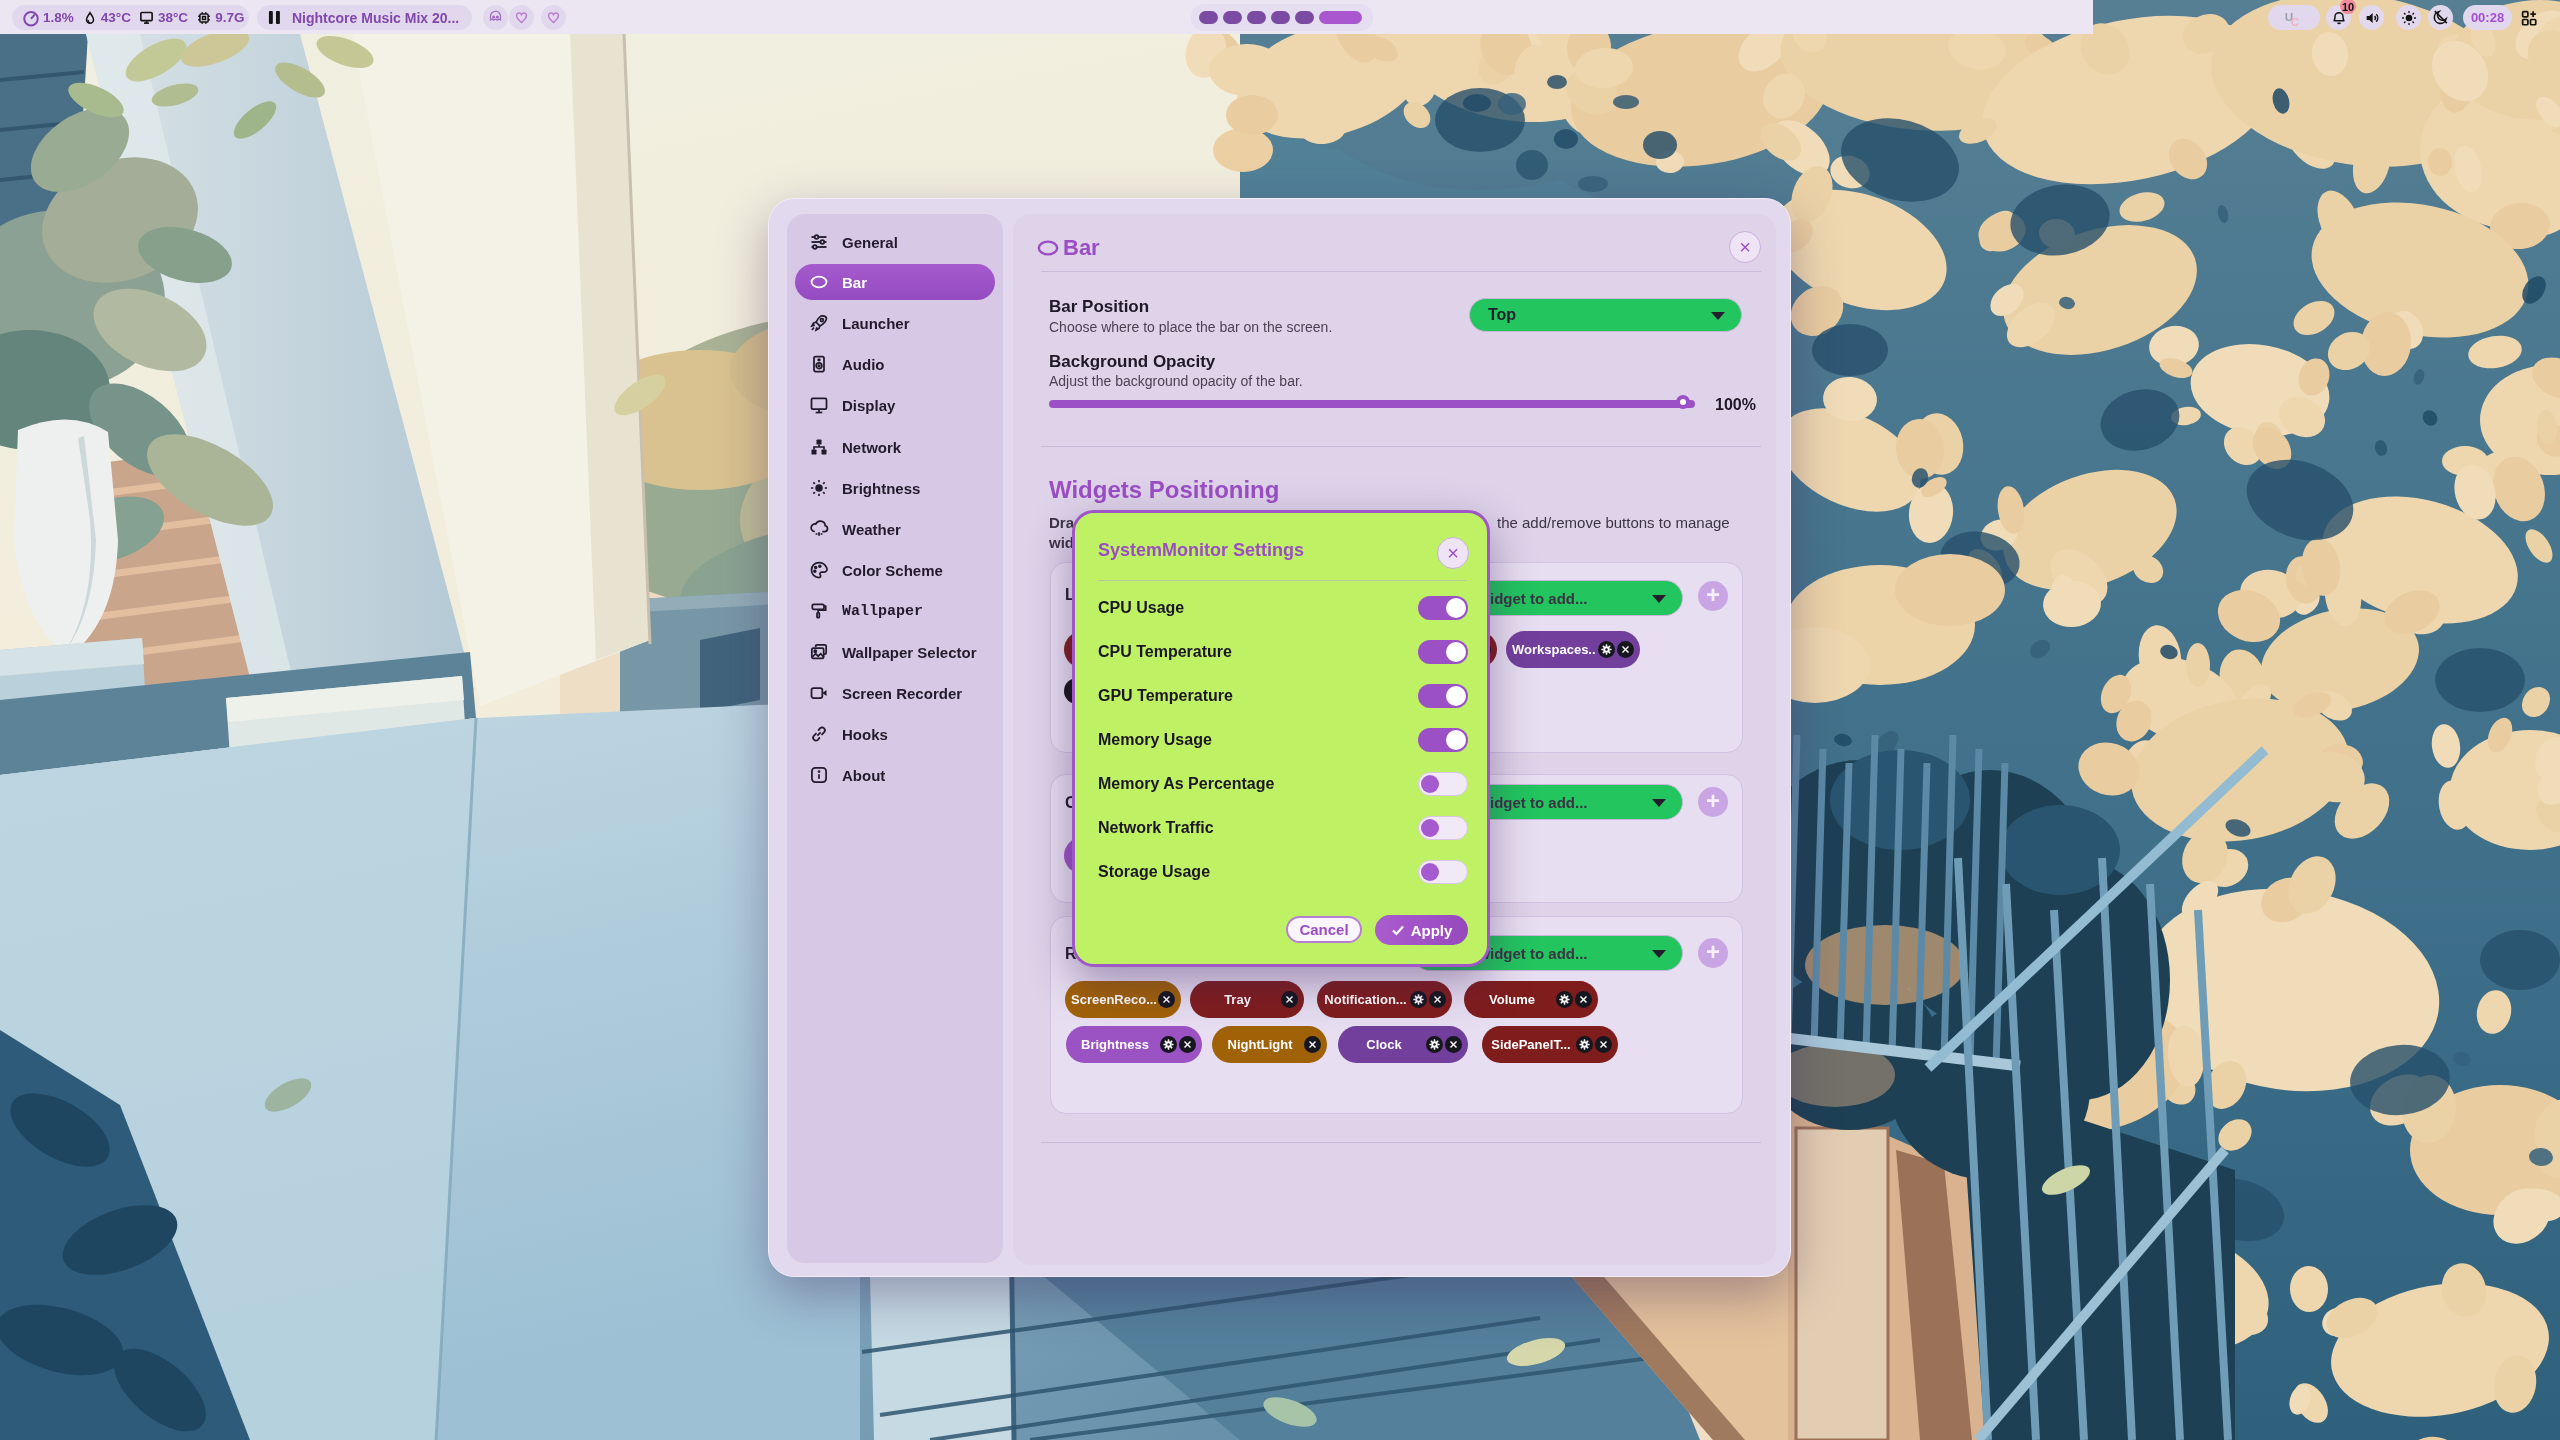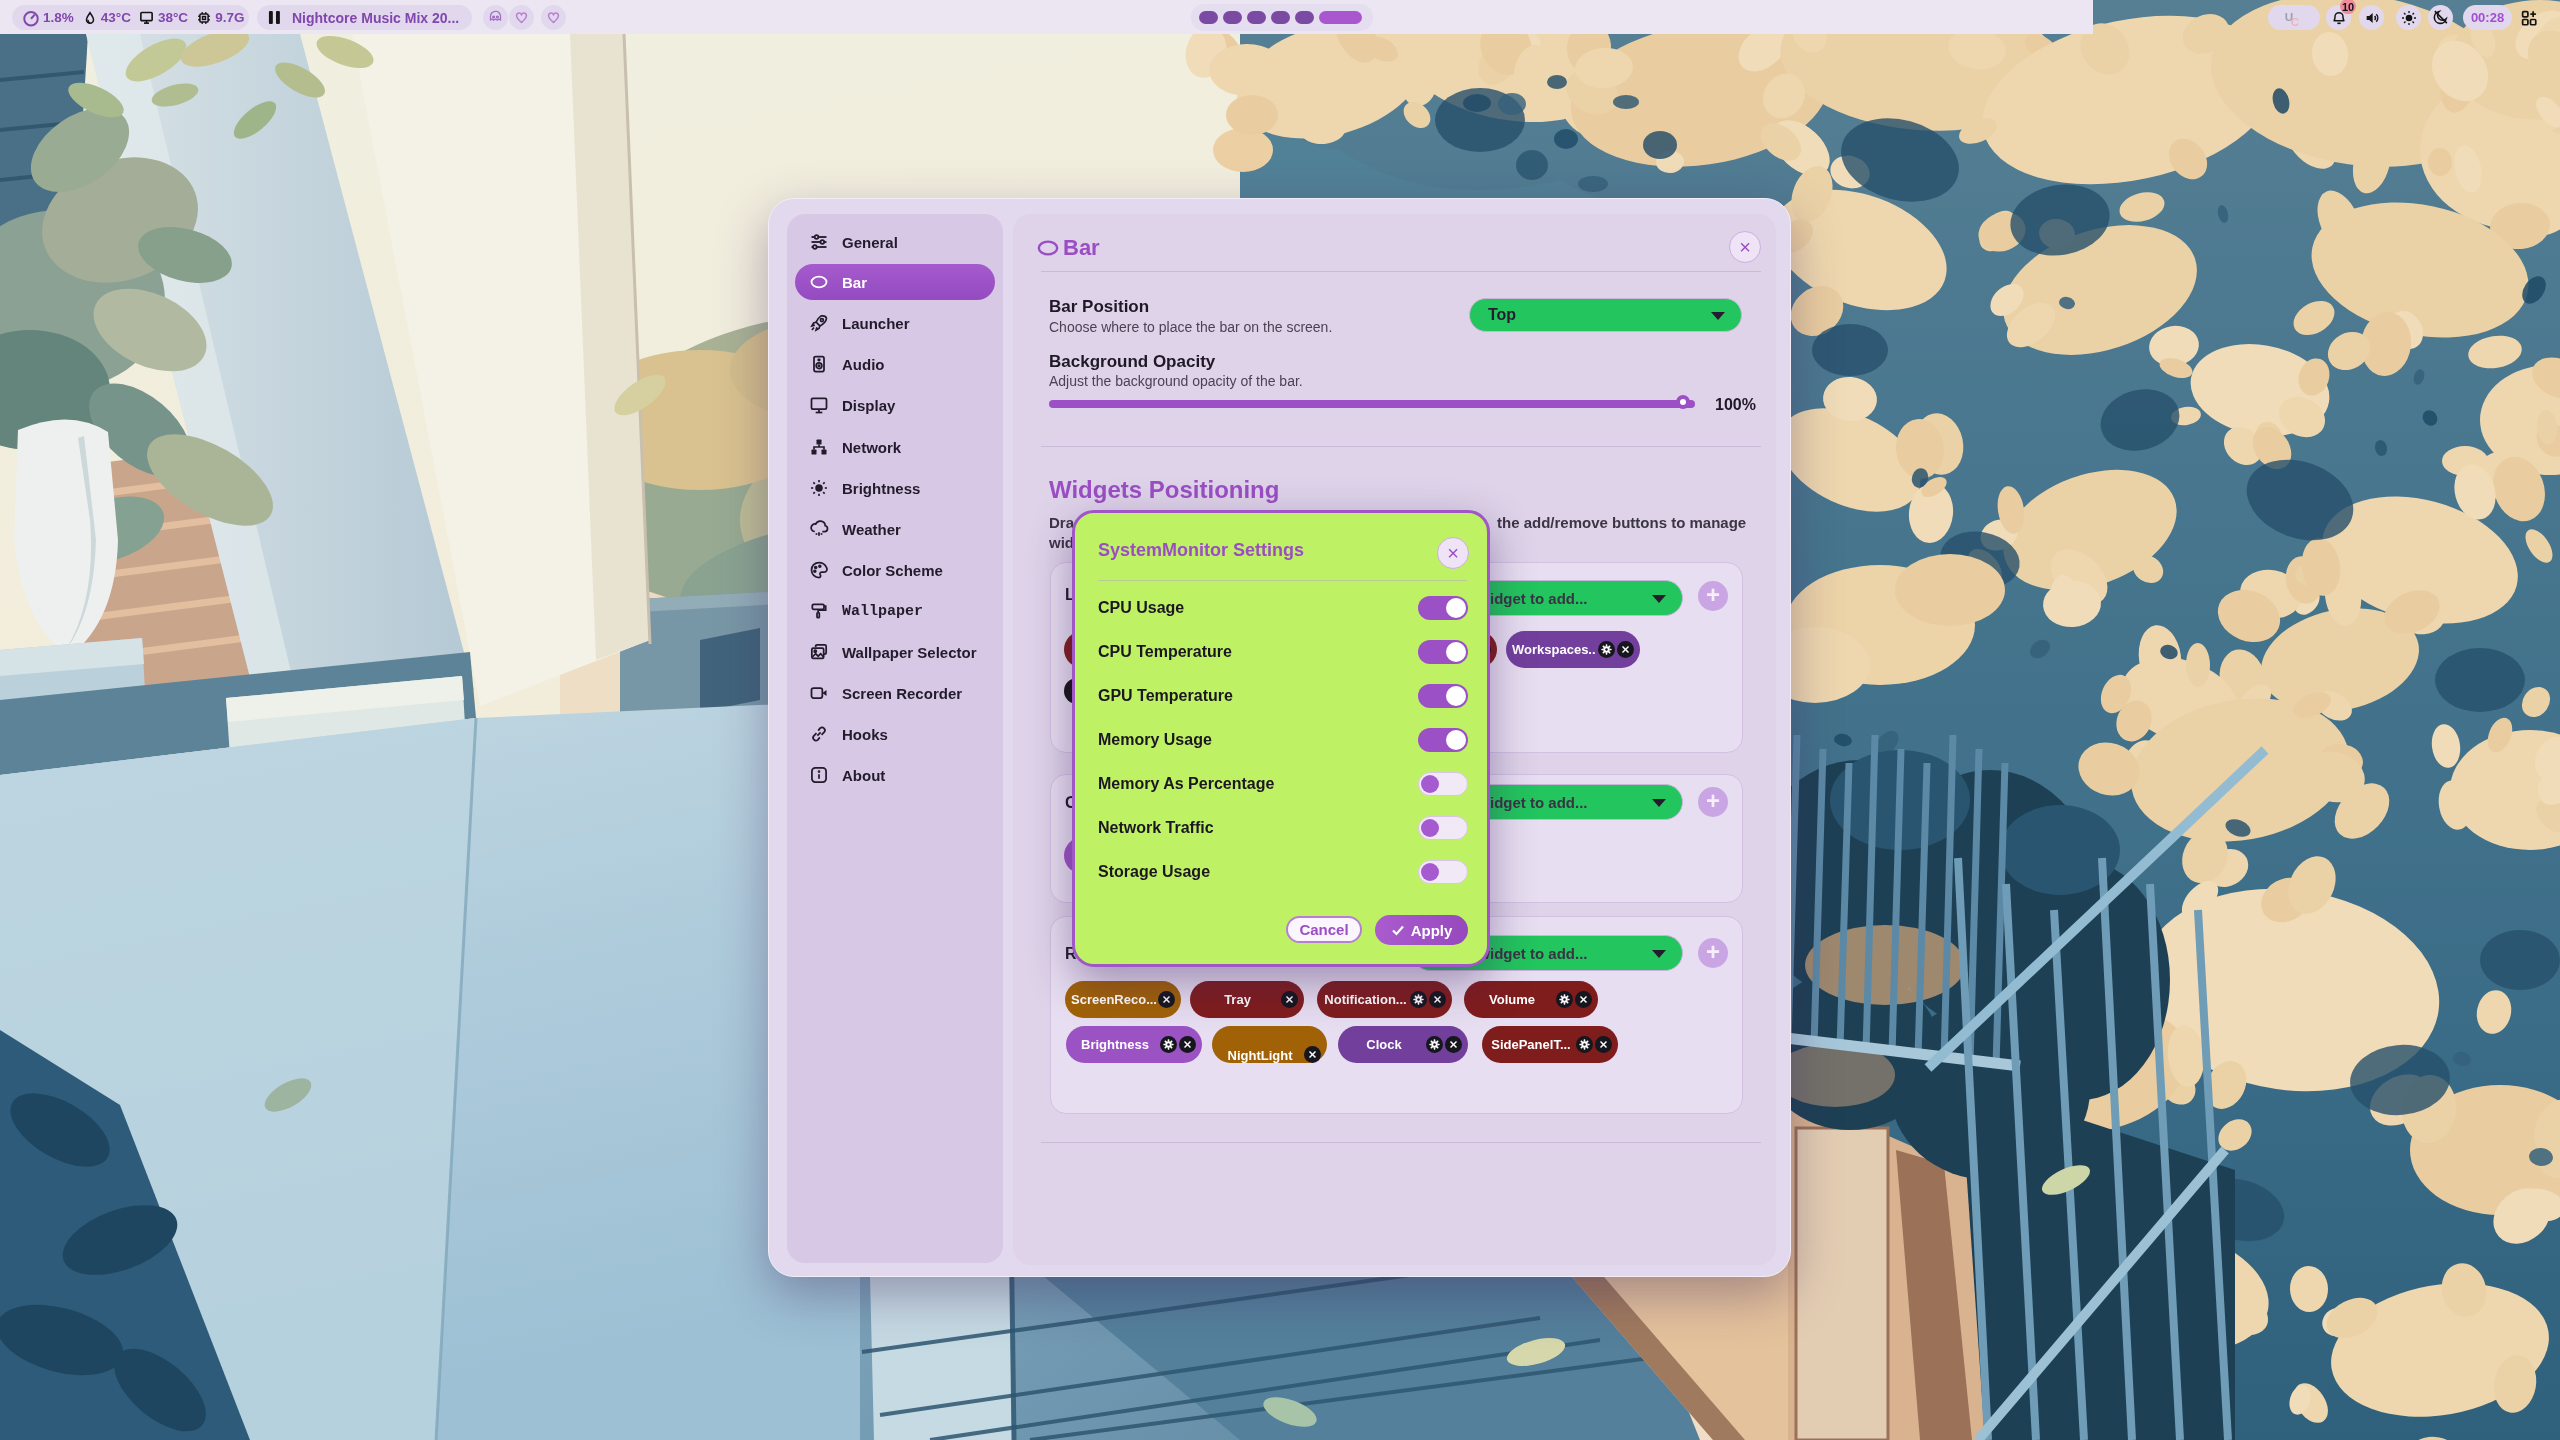--- a/index.html
+++ b/index.html
@@ -703,21 +703,21 @@
     <div class="abs sub" style="left:36px; top:105px; font-size:14px;">Choose where to place the bar on the screen.</div>
     <div class="ddown" style="left:456px; top:84px; width:273px; height:34px; padding-left:18px; font-size:16px; color:#241d2e;">Top<div class="caret"></div></div>
     <div class="abs h-dark" style="left:36px; top:138px; font-size:17px;">Background Opacity</div>
     <div class="abs sub" style="left:36px; top:159px; font-size:14px;">Adjust the background opacity of the bar.</div>
     <div class="abs" style="left:36px; top:186px; width:646px; height:8px; border-radius:4px; background:#9c50c6;"></div>
     <div class="abs" style="left:663px; top:181px; width:14px; height:14px; border-radius:50%; background:#ffffff; border:4px solid #9c50c6;"></div>
     <div class="abs h-dark" style="left:702px; top:182px; font-size:16px;">100%</div>
     <div class="sep" style="left:28px; top:232px; width:720px;"></div>
     <div class="abs h-purple" style="left:36px; top:262px; font-size:24px;">Widgets Positioning</div>
     <div class="abs" style="left:36px; top:300px; font-size:15px; font-weight:bold; color:#3c3545; white-space:nowrap;">Drag and drop widgets to reorder them within</div>
-<div class="abs" style="left:484px; top:300px; font-size:15px; font-weight:bold; color:#3c3545; white-space:nowrap;">the add/remove buttons to manage</div>
+<div class="abs" style="left:484px; top:300px; font-size:15px; font-weight:normal; color:#3c3545; white-space:nowrap;">the add/remove buttons to manage</div>
 <div class="abs" style="left:36px; top:320px; font-size:15px; font-weight:bold; color:#3c3545;">widgets.</div>
     <div class="gbox" style="top:348px; height:191px;"></div>
     <div class="abs h-dark" style="left:52px; top:372px; font-size:16px;">Left Section</div>
     <div class="ddown" style="left:399px; top:366px; width:271px; height:36px; padding-left:17px;">Select widget to add...<div class="caret" style="top:14px;"></div></div>
     <div class="plus" style="left:685px; top:367px;">+</div>
     <div class="chip c-pink" style="left:51px; top:417px; width:150px;">
           <span class="ctxt">SystemMo...</span>
           <div class="cbtn">
             <svg width="11" height="11" viewBox="0 0 14 14">
               <g fill="#fff">
@@ -898,21 +898,21 @@
           <circle cx="7" cy="7" r="1.6" fill="#16161e"></circle>
         </svg>
       </div>
       <div class="cbtn">
         <svg width="9" height="9" viewBox="0 0 12 12" stroke="#fff" stroke-width="2">
           <line x1="2" y1="2" x2="10" y2="10"></line>
           <line x1="10" y1="2" x2="2" y2="10"></line>
         </svg>
       </div>
     </div>
-<div class="chip c-mauve" style="left:1212px; top:1026px; width:115px;align-items:flex-end;">
+<div class="chip c-mauve" style="left:1212px; top:1026px; width:115px;">
       <span class="ctxt">NightLight</span>
       <div class="cbtn">
         <svg width="9" height="9" viewBox="0 0 12 12" stroke="#fff" stroke-width="2">
           <line x1="2" y1="2" x2="10" y2="10"></line>
           <line x1="10" y1="2" x2="2" y2="10"></line>
         </svg>
       </div>
     </div>
 <div class="chip c-dkpurple" style="left:1338px; top:1026px; width:130px;">
       <span class="ctxt">Clock</span>

